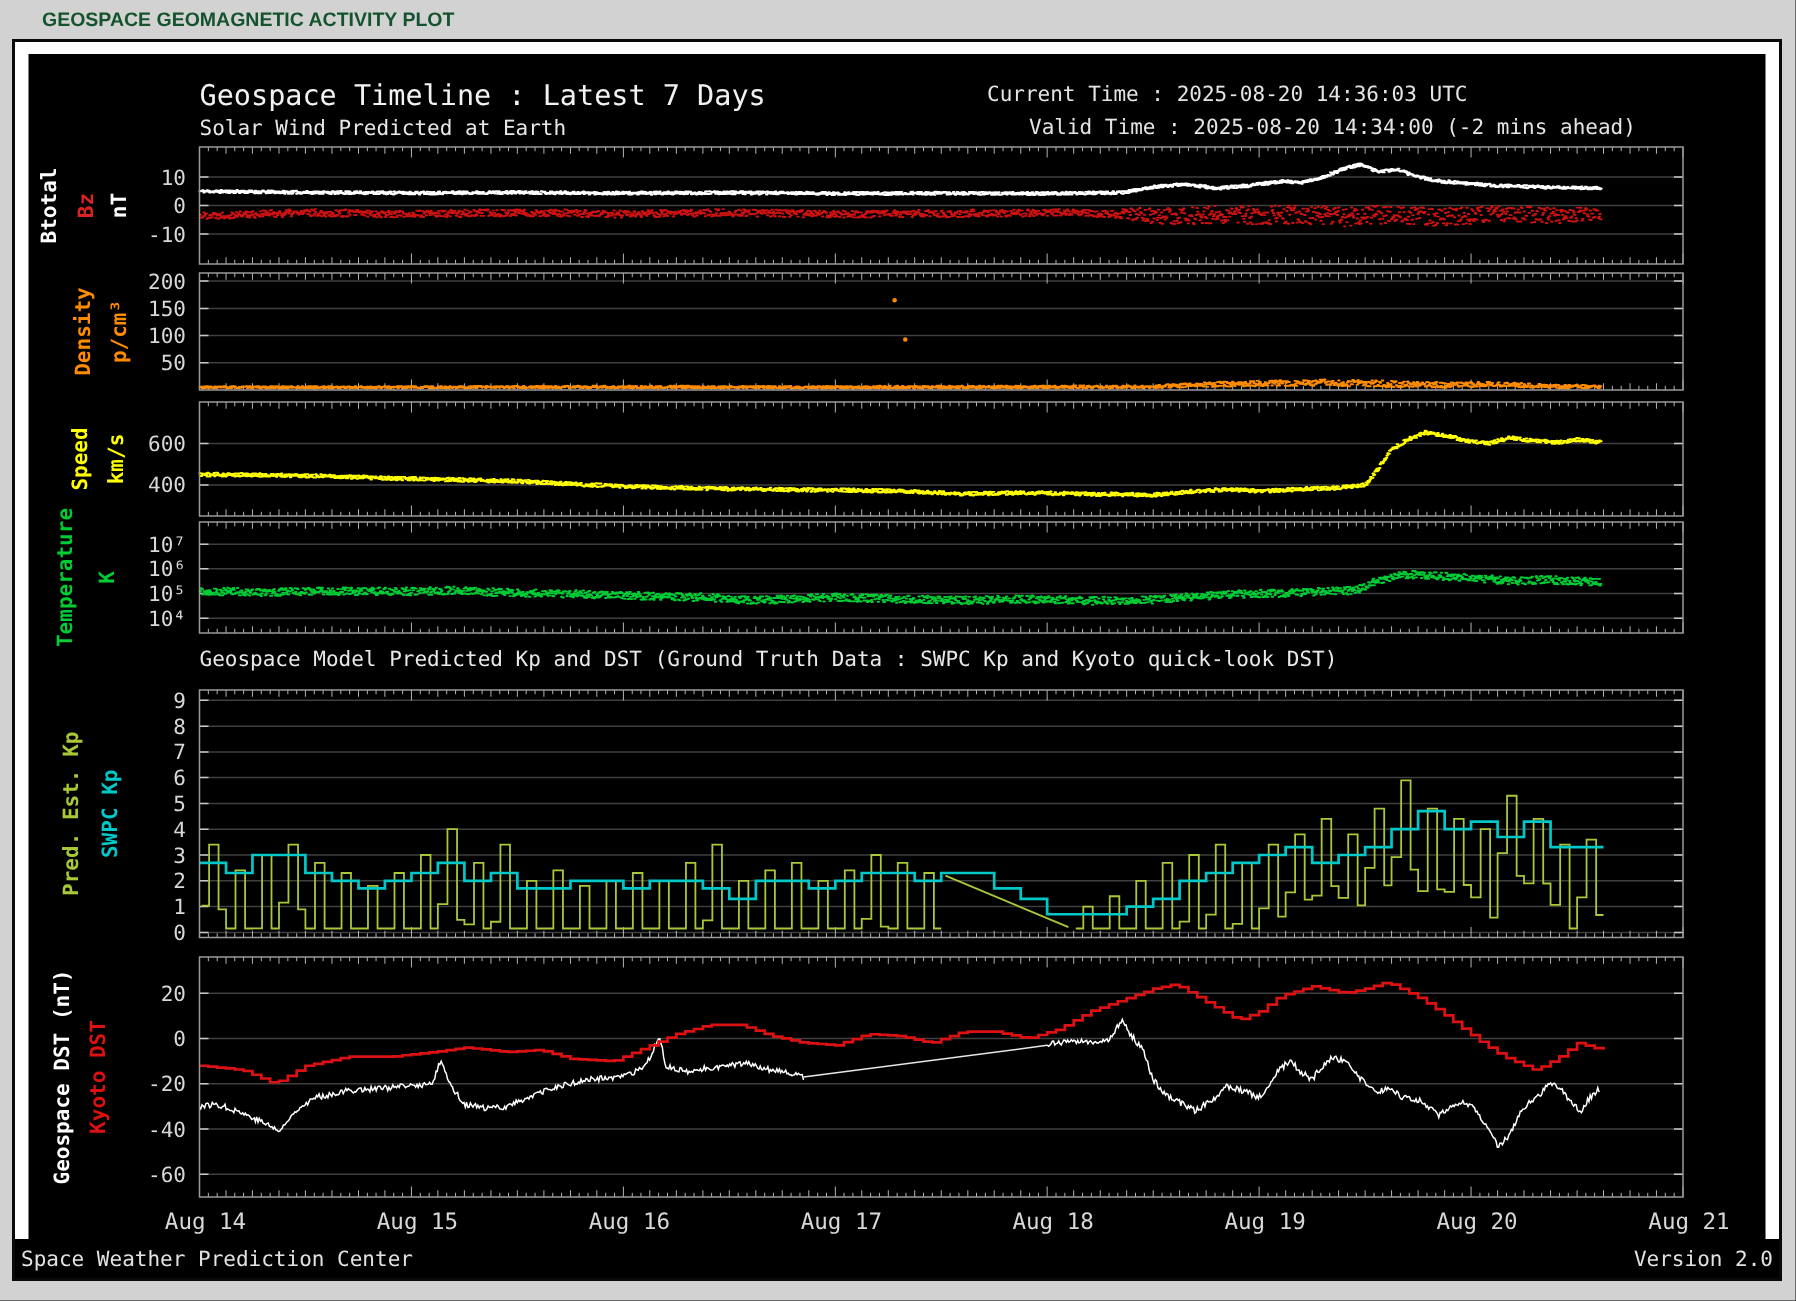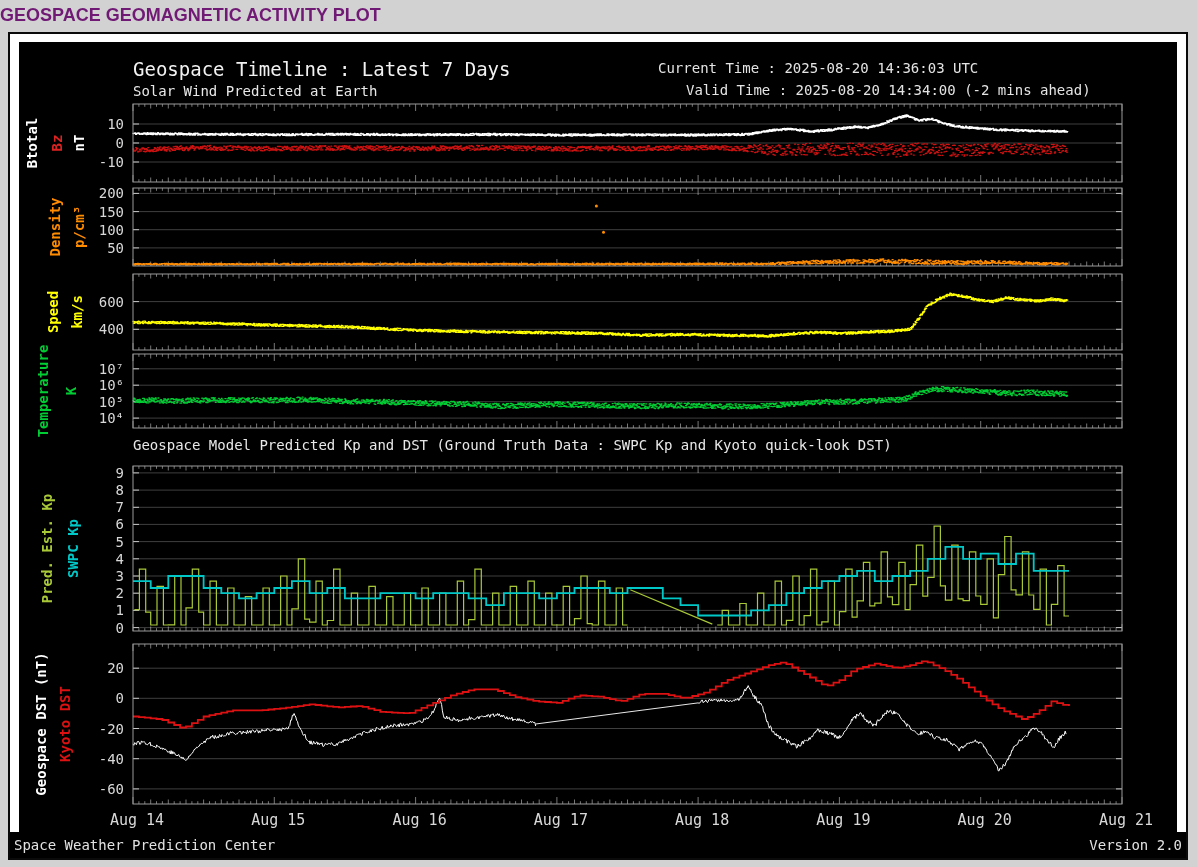--- a/index.html
+++ b/index.html
@@ -2,24 +2,24 @@
 <html><head>
 <meta charset="utf-8">
 <style>
   html,body{margin:0;padding:0;}
   body{
     width:1197px;height:867px;background:#d2d2d2;overflow:hidden;
     font-family:"Liberation Sans",sans-serif;
   }
   .page{width:1197px;height:867px;position:relative;}
   .page-header{
-    padding:5px 10px 4px 0;
+    padding:5px 10px 4px 28px;
     font-family:"Liberation Sans",sans-serif;
-    font-weight:bold;font-size:18px;letter-spacing:0px;
-    color:#701a75;
+    font-weight:bold;font-size:13px;letter-spacing:0px;
+    color:#14532d;
   }
   .plot-frame{
     margin:2px 8px 0 8px;
     border:2px solid #0a0a0a;
     background:#ffffff;
     width:1176px;height:824px;
   }
   svg{display:block;}
   svg text{font-family:"DejaVu Sans Mono","Liberation Mono",monospace;}
   .t-main{font-size:19px;fill:#f2f2f2;}

